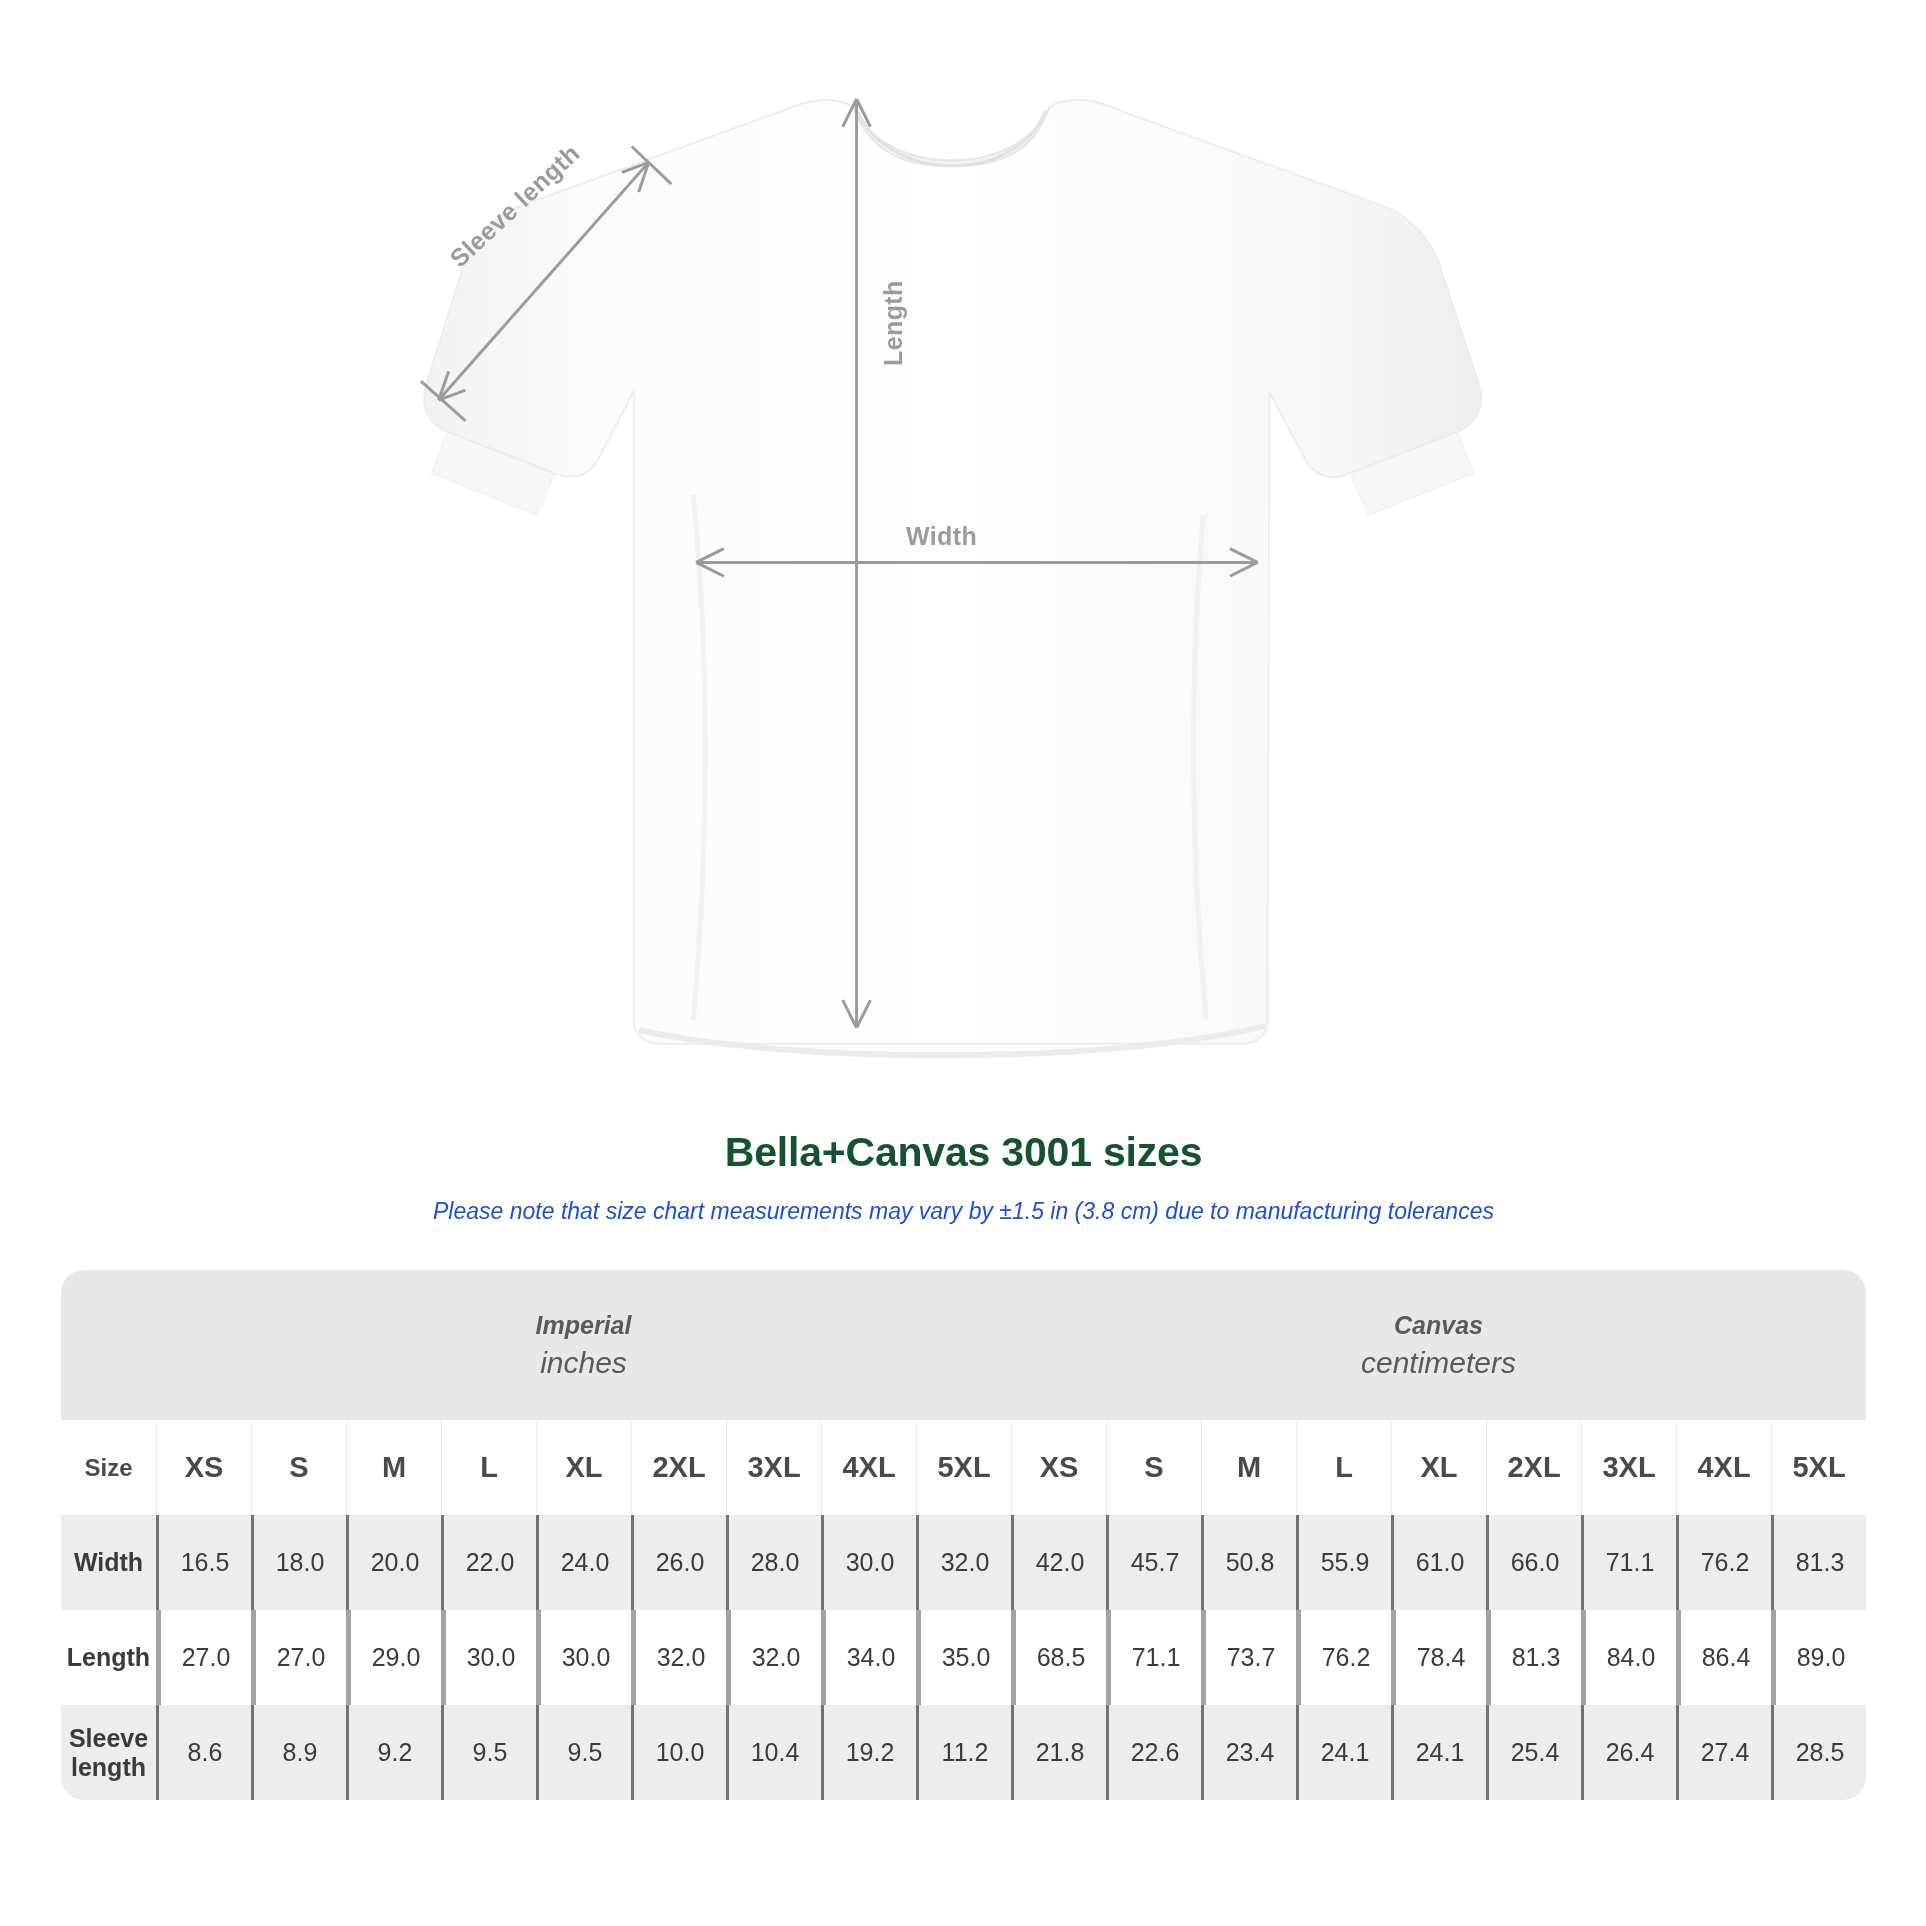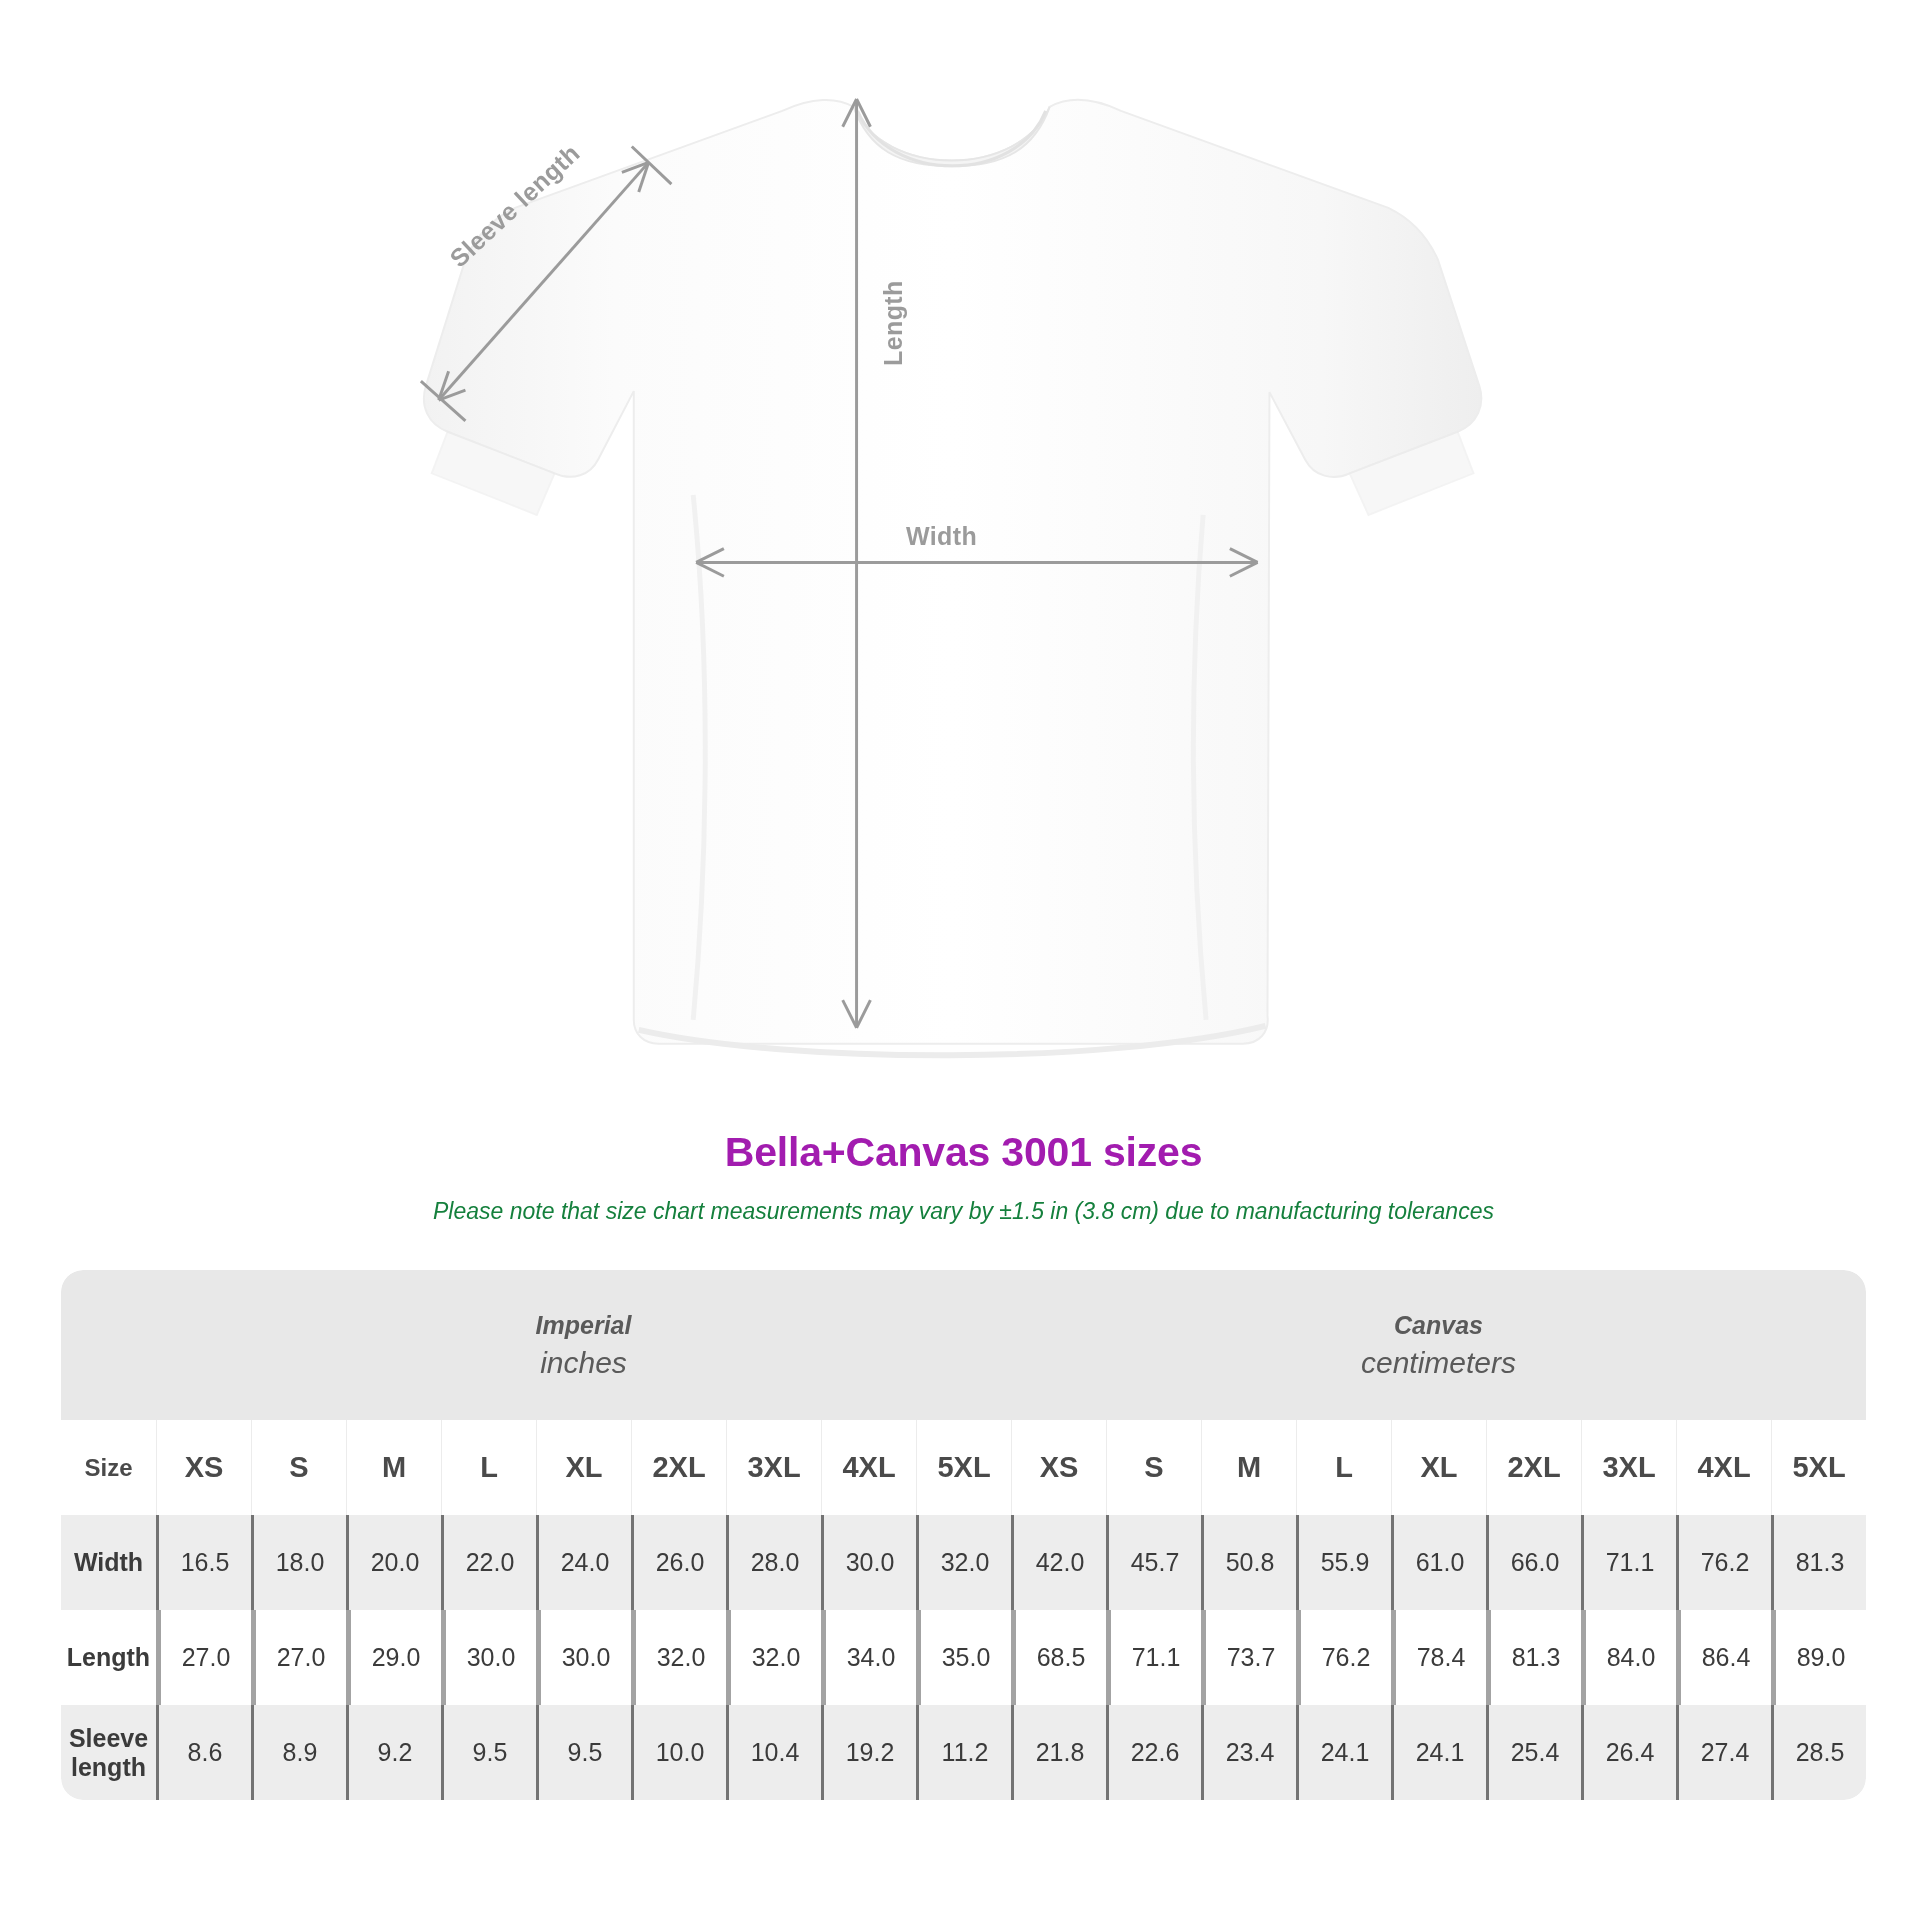--- a/index.html
+++ b/index.html
@@ -55,28 +55,28 @@
   
   .title-block {
     position: absolute;
     left: 0; top: 1129px;
     width: 1927px;
     text-align: center;
   }
   .chart-title {
     font-size: 41px;
     font-weight: bold;
-    color: #a21caf;
+    color: #14532d;
     margin: 0 0 22px 0;
     letter-spacing: -0.2px;
   }
   .chart-note {
     font-size: 23px;
     font-style: italic;
-    color: #15803d;
+    color: #1d4ed8;
     margin: 0;
   }
 
   
   .table-wrap {
     position: absolute;
     left: 61px; top: 1270px;
     width: 1805px;
   }
   table.size-table {

